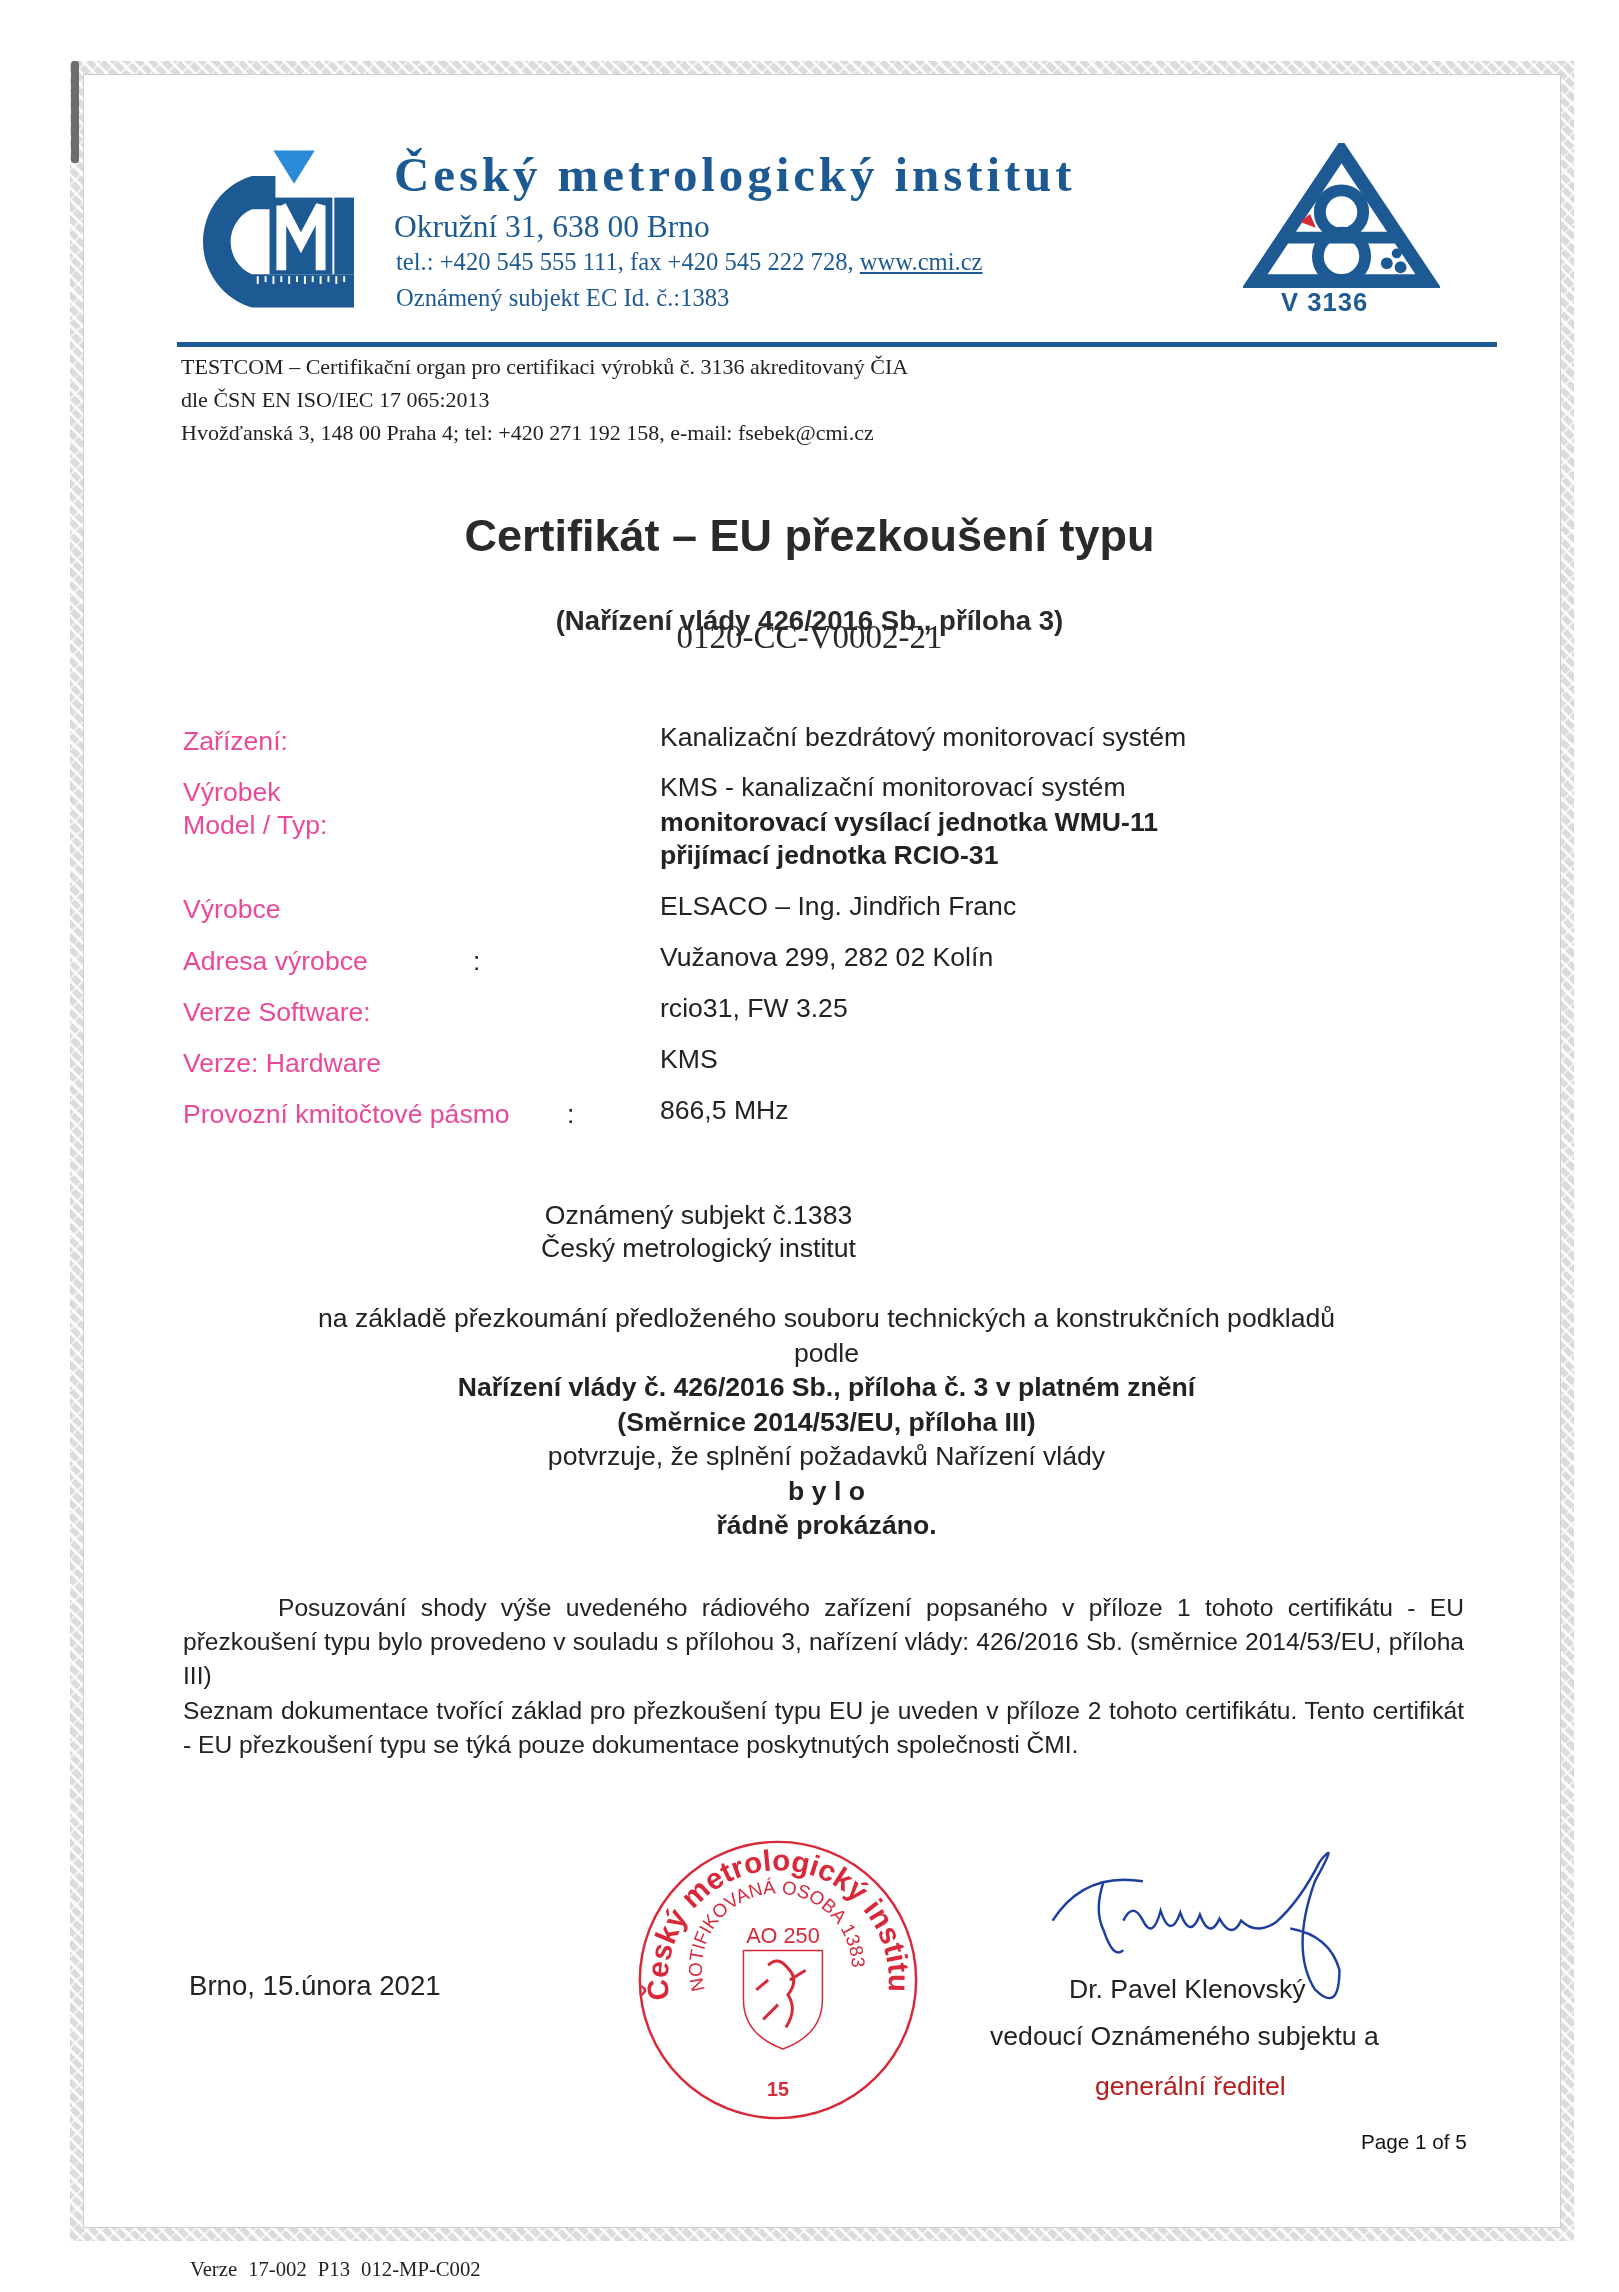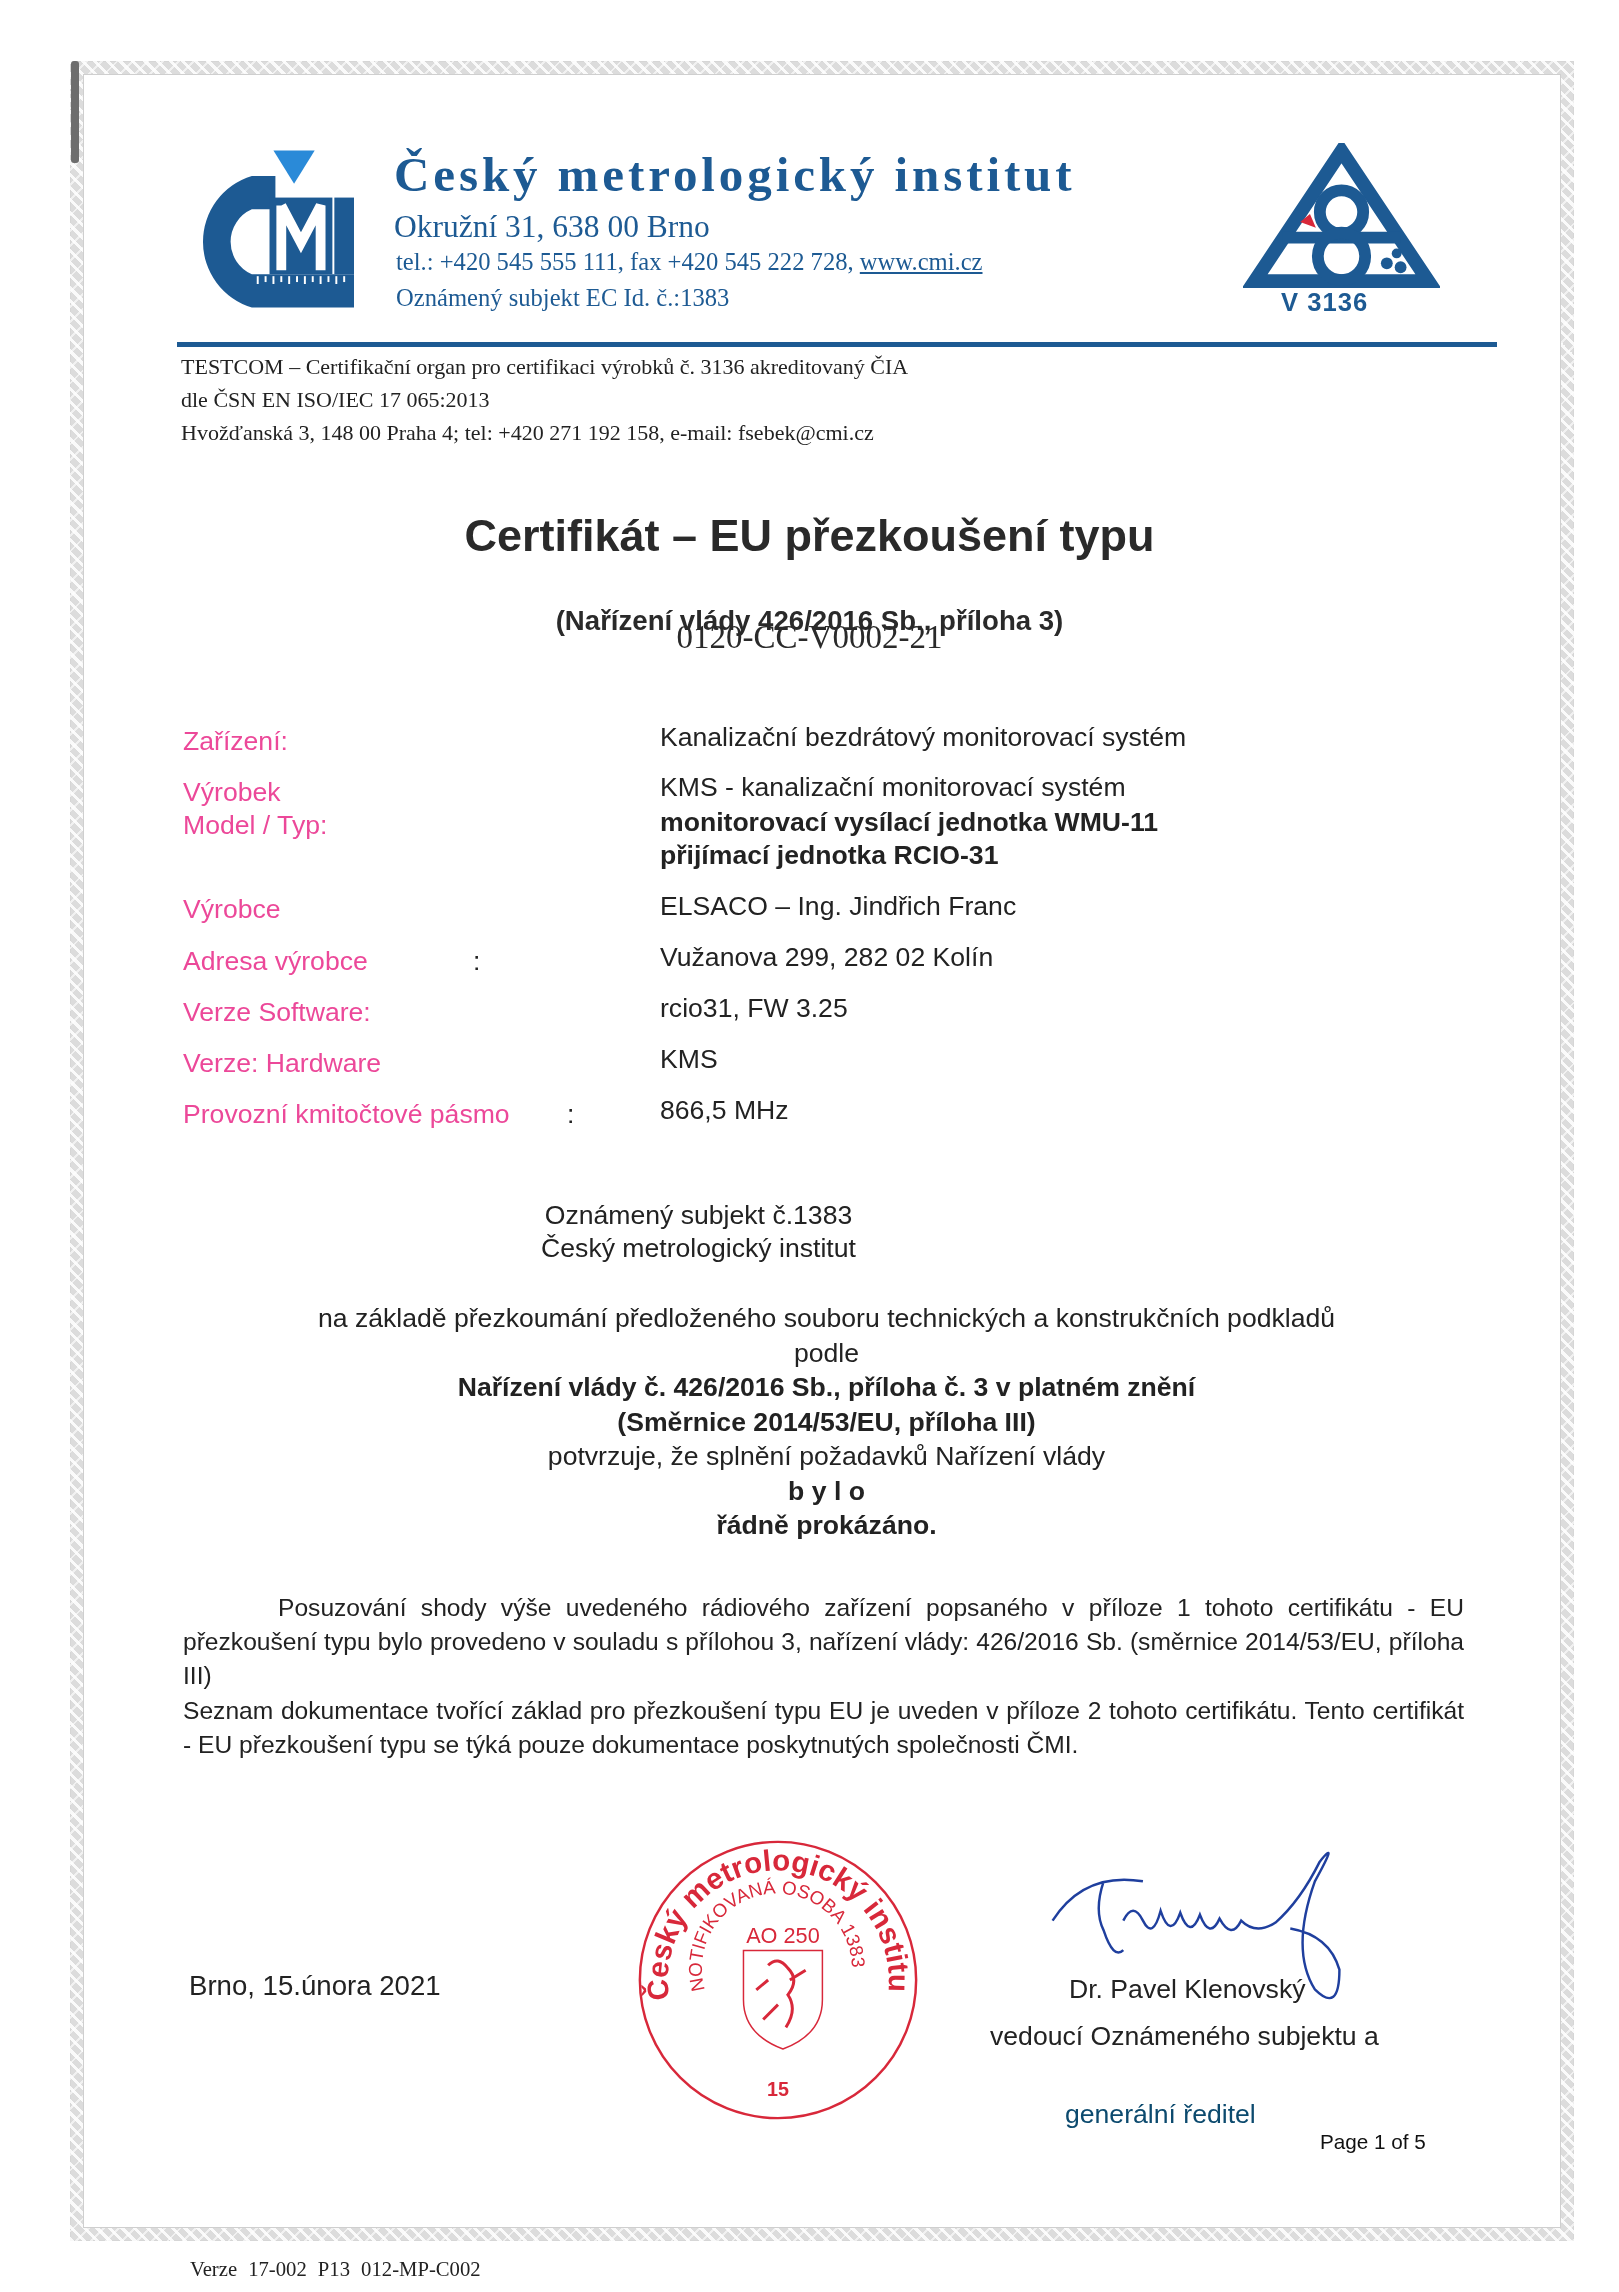--- a/index.html
+++ b/index.html
@@ -49,22 +49,22 @@
   .bold { font-weight:bold; }
 
   .centered { left:0; width:1619px; text-align:center; font-size:26.6px; color:#222;padding-left:9px; }
   .para { left:183px; width:1281px; font-size:24.6px; line-height:34px; color:#222; text-align:justify; }
 
   .stamp { left:630px; top:1832px; width:296px; height:296px; }
   .date { left:189px; top:1970px; font-size:27.6px; color:#222; }
   .signature { left:1044px; top:1842px; width:414px; height:167px; }
   .signer { left:1069px; top:1974px; font-size:26.6px; color:#222; }
   .signer-role1 { left:990px; top:2021px; font-size:26.6px; color:#222; }
-  .signer-role2 { left:1065px; top:2071px; font-size:26.6px; color:#0c4a6e;margin-top:28px; }
-  .pagenum { left:1320px; top:2130px; font-size:20.7px; color:#111; }
+  .signer-role2 { left:1095px; top:2071px; font-size:26.6px; color:#b91c1c; }
+  .pagenum { left:1361px; top:2130px; font-size:20.7px; color:#111; }
   .footer { left:190px; top:2258px; font-family:"Liberation Serif", serif; font-size:20.7px; color:#222; word-spacing:5.9px; }
 </style>
 </head>
 <body>
 
 <div class="frame"></div>
 <div class="staple"></div>
 
 <svg class="abs cmi-logo" viewBox="0 0 170 165">
   <path d="M88 2 L130 2 L109 36 Z" fill="#2a8ad8"></path>

